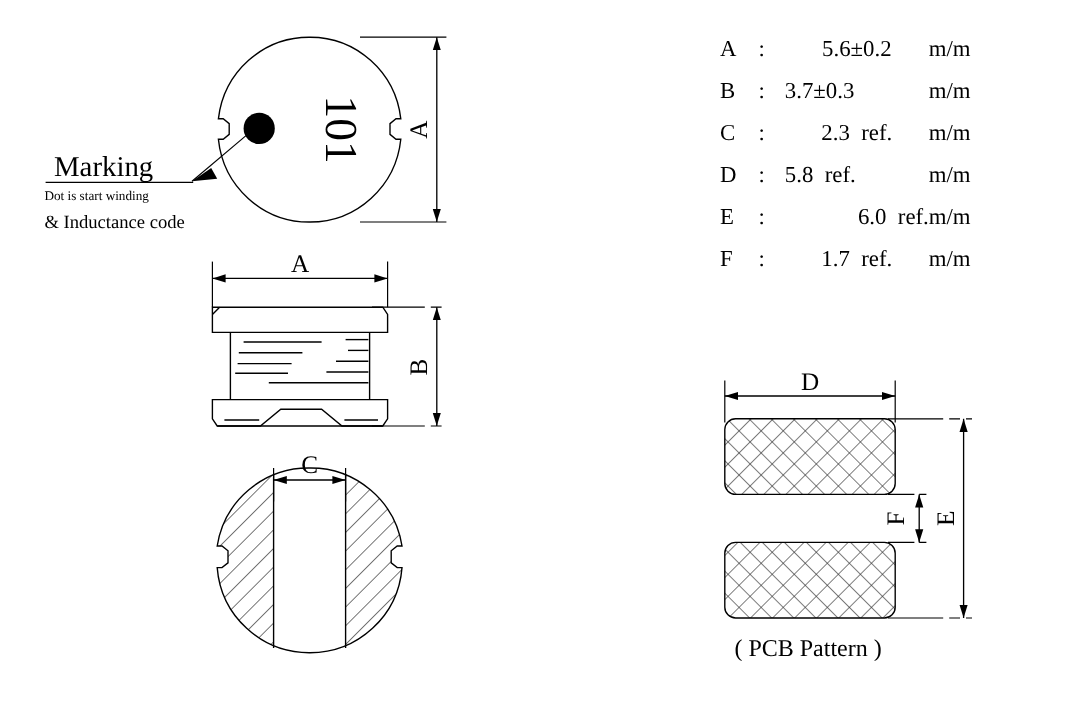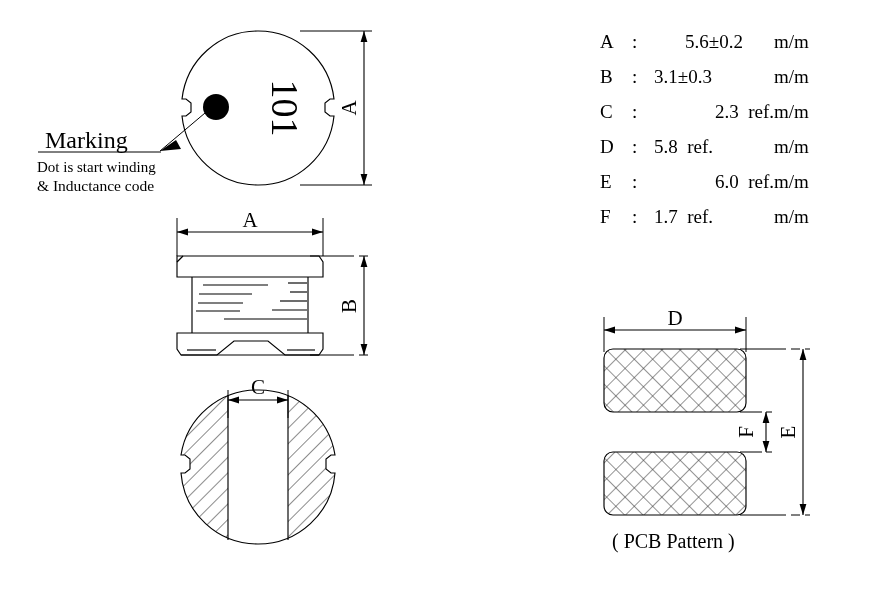--- a/index.html
+++ b/index.html
@@ -238,63 +238,63 @@
       <line class="extline" x1="740" y1="349" x2="810" y2="349" stroke-dasharray="46 5 9 5"></line>
       <line class="extline" x1="740" y1="515" x2="810" y2="515" stroke-dasharray="46 5 9 5"></line>
       <line class="dimline" x1="803" y1="349" x2="803" y2="515" marker-start="url(#arrowStartBlk)" marker-end="url(#arrowEndBlk)"></line>
       <text class="lbl-dim" transform="translate(795,432) rotate(-90)" text-anchor="middle" x="0" y="0">E</text>
     </g>
 
   </svg>
 
   <div style="position:absolute; left:45px; top:128px; font-size:24px; line-height:1;">Marking</div>
 
-  <div style="position:absolute; left:37px; top:158px; font-size:15px; line-height:1.22;">Dot is start winding</div>
+  <div style="position:absolute; left:37px; top:158px; font-size:11px; line-height:1.22;">Dot is start winding</div>
 
   <div style="position:absolute; left:37px; top:177px; font-size:15.5px; line-height:1.22;">&amp; Inductance code</div>
 
   <div style="position:absolute; left:612px; top:531px; font-size:20px; line-height:1;">( PCB Pattern )</div>
 
   <div id="dimtable" style="position:absolute; left:600px; top:24px; width:270px;">
     <table style="border-collapse:collapse; width:100%; font-size:19px;
                   font-family:'Liberation Serif','DejaVu Serif',serif;">
       <tbody id="dimtable-body">
       <tr>
             <td style="padding: 6.5px 0px; width: 32px; text-align: left;">A</td>
             <td style="padding: 6.5px 0px; width: 22px; text-align: left;">:</td>
             <td style="padding: 6.5px 0px; width: 120px; text-align: center; white-space: pre;">5.6±0.2</td>
             <td style="padding: 6.5px 0px; text-align: left;">m/m</td>
           </tr>
           <tr>
             <td style="padding: 6.5px 0px; width: 32px; text-align: left;">B</td>
             <td style="padding: 6.5px 0px; width: 22px; text-align: left;">:</td>
-            <td style="padding: 6.5px 0px; width: 120px; text-align: left; white-space: pre;">3.1±0.3</td>
+            <td style="padding: 6.5px 0px; width: 120px; text-align: left; white-space: pre;">3.7±0.3</td>
             <td style="padding: 6.5px 0px; text-align: left;">m/m</td>
           </tr>
           <tr>
             <td style="padding: 6.5px 0px; width: 32px; text-align: left;">C</td>
             <td style="padding: 6.5px 0px; width: 22px; text-align: left;">:</td>
-            <td style="padding: 6.5px 0px; width: 120px; text-align: right; white-space: pre;">2.3  ref.</td>
+            <td style="padding: 6.5px 0px; width: 120px; text-align: center; white-space: pre;">2.3  ref.</td>
             <td style="padding: 6.5px 0px; text-align: left;">m/m</td>
           </tr>
           <tr>
             <td style="padding: 6.5px 0px; width: 32px; text-align: left;">D</td>
             <td style="padding: 6.5px 0px; width: 22px; text-align: left;">:</td>
             <td style="padding: 6.5px 0px; width: 120px; text-align: left; white-space: pre; margin-left: 12px;">5.8  ref.</td>
             <td style="padding: 6.5px 0px; text-align: left;">m/m</td>
           </tr>
           <tr>
             <td style="padding: 6.5px 0px; width: 32px; text-align: left;">E</td>
             <td style="padding: 6.5px 0px; width: 22px; text-align: left;">:</td>
             <td style="padding: 6.5px 0px; width: 120px; text-align: right; white-space: pre;">6.0  ref.</td>
             <td style="padding: 6.5px 0px; text-align: left;">m/m</td>
           </tr>
           <tr>
             <td style="padding: 6.5px 0px; width: 32px; text-align: left;">F</td>
             <td style="padding: 6.5px 0px; width: 22px; text-align: left;">:</td>
-            <td style="padding: 6.5px 0px; width: 120px; text-align: left; white-space: pre;">1.7  ref.</td>
+            <td style="padding: 6.5px 0px; width: 120px; text-align: center; white-space: pre;">1.7  ref.</td>
             <td style="padding: 6.5px 0px; text-align: left;">m/m</td>
           </tr>
         </tbody>
     </table>
   </div>
 
 </div>
 
 </body></html>

